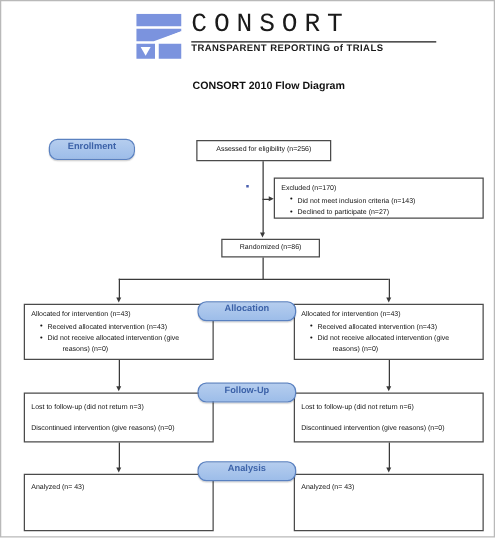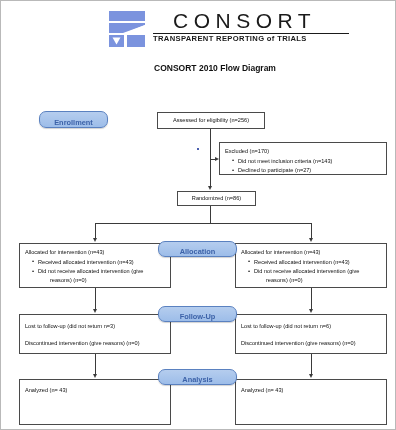--- a/index.html
+++ b/index.html
@@ -24,25 +24,24 @@
     position:absolute;left:0;top:4px;width:396px;height:50px;
   }
   #logo-wrap{
     position:absolute;left:108px;top:6px;width:38px;height:38px;
   }
   #logo-svg{position:absolute;left:0;top:0;}
   #brand{
     position:absolute;left:152px;top:4px;width:230px;
   }
   #brand-name{
-    font-family:Liberation Sans, sans-serif;
+    font-family:Liberation Mono, monospace;
     font-size:21px;letter-spacing:5.5px;
     color:#1a1a1a;line-height:23px;
     white-space:nowrap;
-    margin-left:20px;
   }
   #brand-rule{
     width:196px;height:1px;background:#1a1a1a;margin-top:1px;
   }
   #brand-sub{
     font-size:7.6px;font-weight:bold;letter-spacing:.35px;
     color:#1a1a1a;margin-top:0;white-space:nowrap;
   }
 
   
@@ -74,21 +73,21 @@
 
   .box-center{display:flex;align-items:center;justify-content:center;text-align:center;}
 
   
   .pill{
     position:absolute;
     background:linear-gradient(#b5cdee,#9dbde9);
     border:1px solid #5a81c0;
     border-radius:7px;
     box-sizing:border-box;
-    display:flex;align-items:flex-end;justify-content:center;
+    display:flex;align-items:flex-start;justify-content:center;
     font-size:7.4px;font-weight:bold;
     color:#3c62a8;
     z-index:6;
     box-shadow:0 1px 1px rgba(0,0,0,.18);
   }
 
   
   .ln{position:absolute;background:#3a3a3a;z-index:1;}
   .vln{width:1px;}
   .hln{height:1px;}

